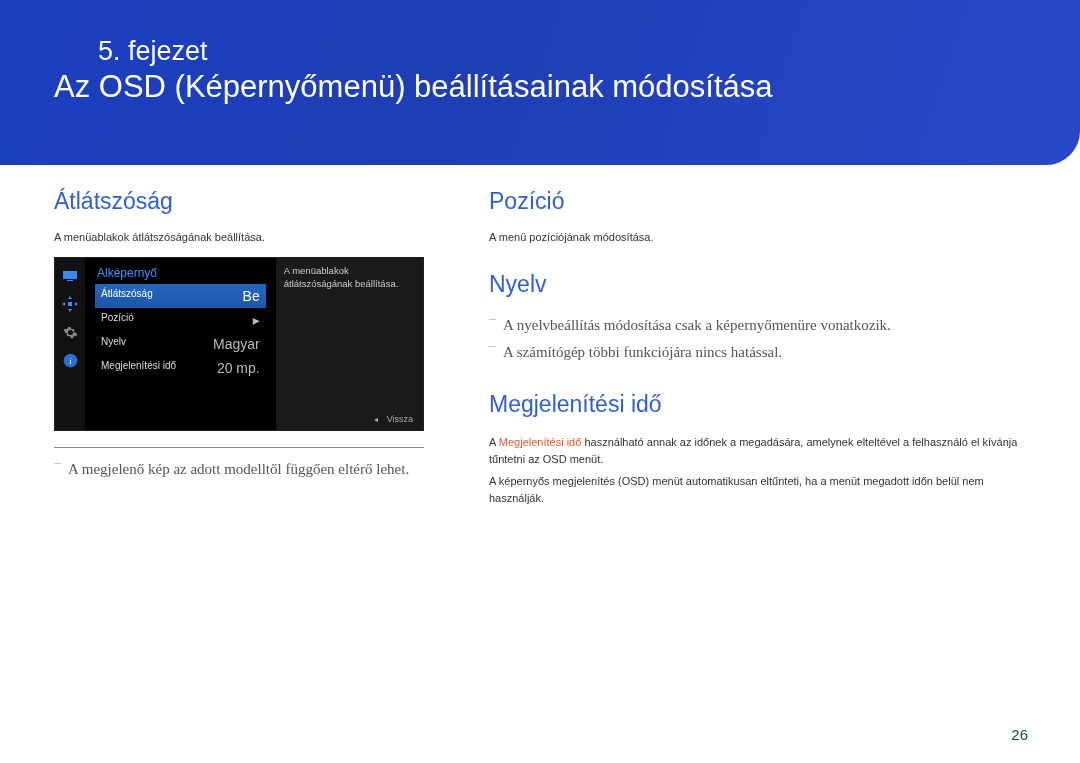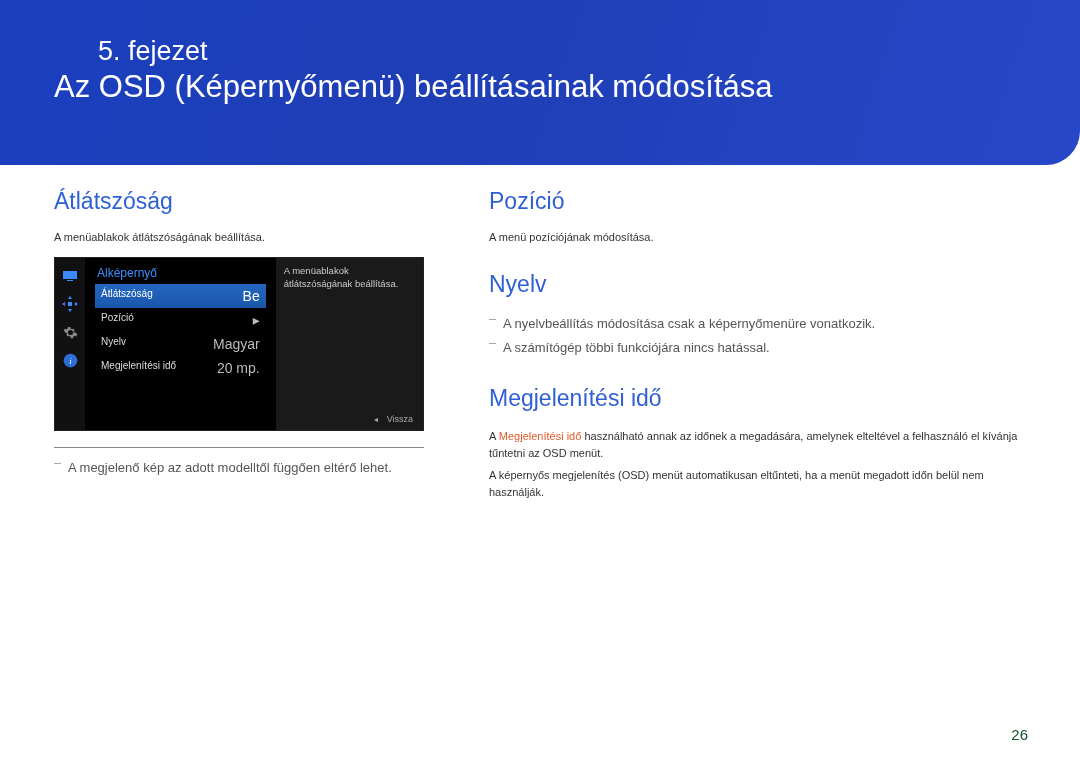--- a/index.html
+++ b/index.html
@@ -124,26 +124,27 @@
   .osd-footer .tri {
     font-size: 8px;
     margin-right: 6px;
   }
   .divider {
     width: 370px;
     border-top: 1px solid #888;
     margin: 16px 0 10px 0;
   }
   .note {
-    font-size: 13px;
+    font-size: 15px;
     color: #555;
     position: relative;
     padding-left: 14px;
     margin-bottom: 4px;
     line-height: 1.5;
+    font-family: Liberation Serif, serif;
   }
   .note::before {
     content: "—";
     position: absolute;
     left: 0;
     top: 0;
     font-size: 7px;
     color: #555;
   }
   .right-block { margin-bottom: 28px; }

